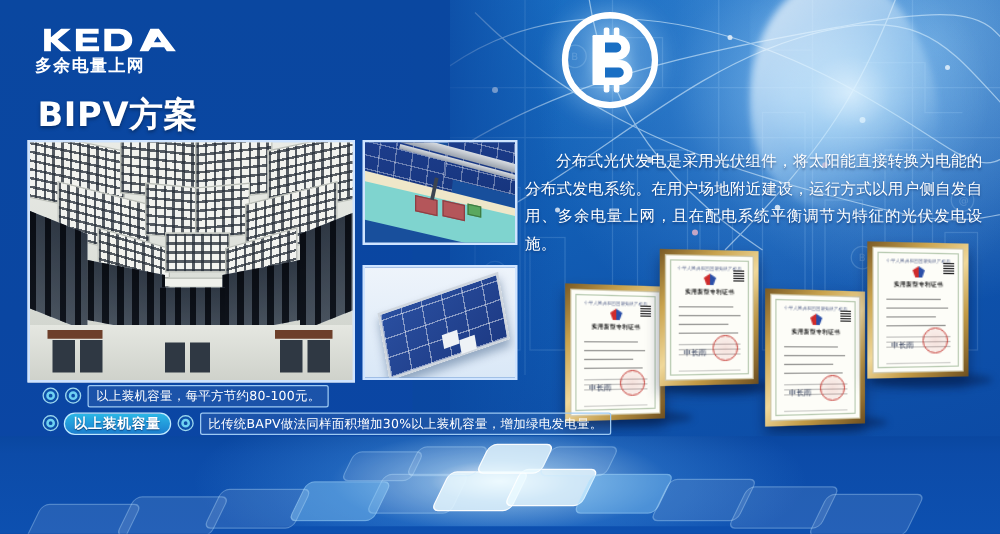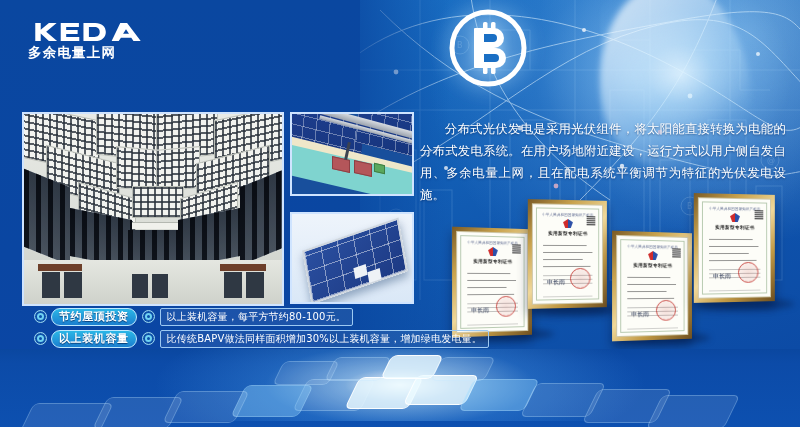--- a/index.html
+++ b/index.html
@@ -251,20 +251,21 @@
       <g fill="#ffffff">
         <path d="M2 1 h6 v7.5 L17 1 h8.5 L14 10.6 L26 21 h-9 L8 12.6 V21 H2 z"></path>
         <path d="M30 1 h20 v4.6 H36 v3.1 h12.6 v4.4 H36 v3.3 h14.4 V21 H30 z"></path>
         <path d="M55 1 h13 c7 0 11.6 4 11.6 10 S75 21 68 21 H55 z M61 5.6 v10.8 h6.1 c3.6 0 5.8-2 5.8-5.4 s-2.2-5.4-5.8-5.4 z"></path>
         <path d="M95.5 1 h7.5 L118 21 h-8 l-2.4-3.6 h-11.4 L93.8 21 H86 z M98.6 13 h6.5 l-3.3-5 z"></path>
       </g>
     </svg>
     <span class="logo-cn">多余电量上网</span>
   </div>
 
+  <div class="title">BIPV方案</div>
 
   <div class="photo">
     <div class="ceiling"></div>
     <div class="grid-panel" style="left:-4px;top:-2px;width:78px;height:52px;transform:skewY(12deg);"></div>
     <div class="grid-panel" style="left:72px;top:-8px;width:62px;height:50px;transform:skewY(6deg);"></div>
     <div class="grid-panel" style="left:132px;top:-8px;width:60px;height:50px;transform:skewY(-6deg);"></div>
     <div class="grid-panel" style="left:190px;top:-2px;width:76px;height:52px;transform:skewY(-12deg);"></div>
     <div class="grid-panel" style="left:22px;top:40px;width:72px;height:42px;transform:skewY(14deg);"></div>
     <div class="grid-panel" style="left:92px;top:34px;width:42px;height:40px;transform:skewY(5deg);"></div>
     <div class="grid-panel" style="left:132px;top:34px;width:42px;height:40px;transform:skewY(-5deg);"></div>
@@ -393,21 +394,20 @@
         <div class="cert-sign">申长雨</div>
         <div class="cert-seal"></div>
         <div class="cert-foot"></div>
       </div>
     </div>
   </div>
 
   <div class="bullets">
     <div class="brow">
       <span class="dot"></span>
-      <span class="tag">节约屋顶投资</span>
       <span class="dot dot2"></span>
       <span class="desc">以上装机容量，每平方节约80-100元。</span>
     </div>
     <div class="brow">
       <span class="dot"></span>
       <span class="tag">以上装机容量</span>
       <span class="dot dot2"></span>
       <span class="desc">比传统BAPV做法同样面积增加30%以上装机容量，增加绿电发电量。</span>
     </div>
     <div class="brow">

